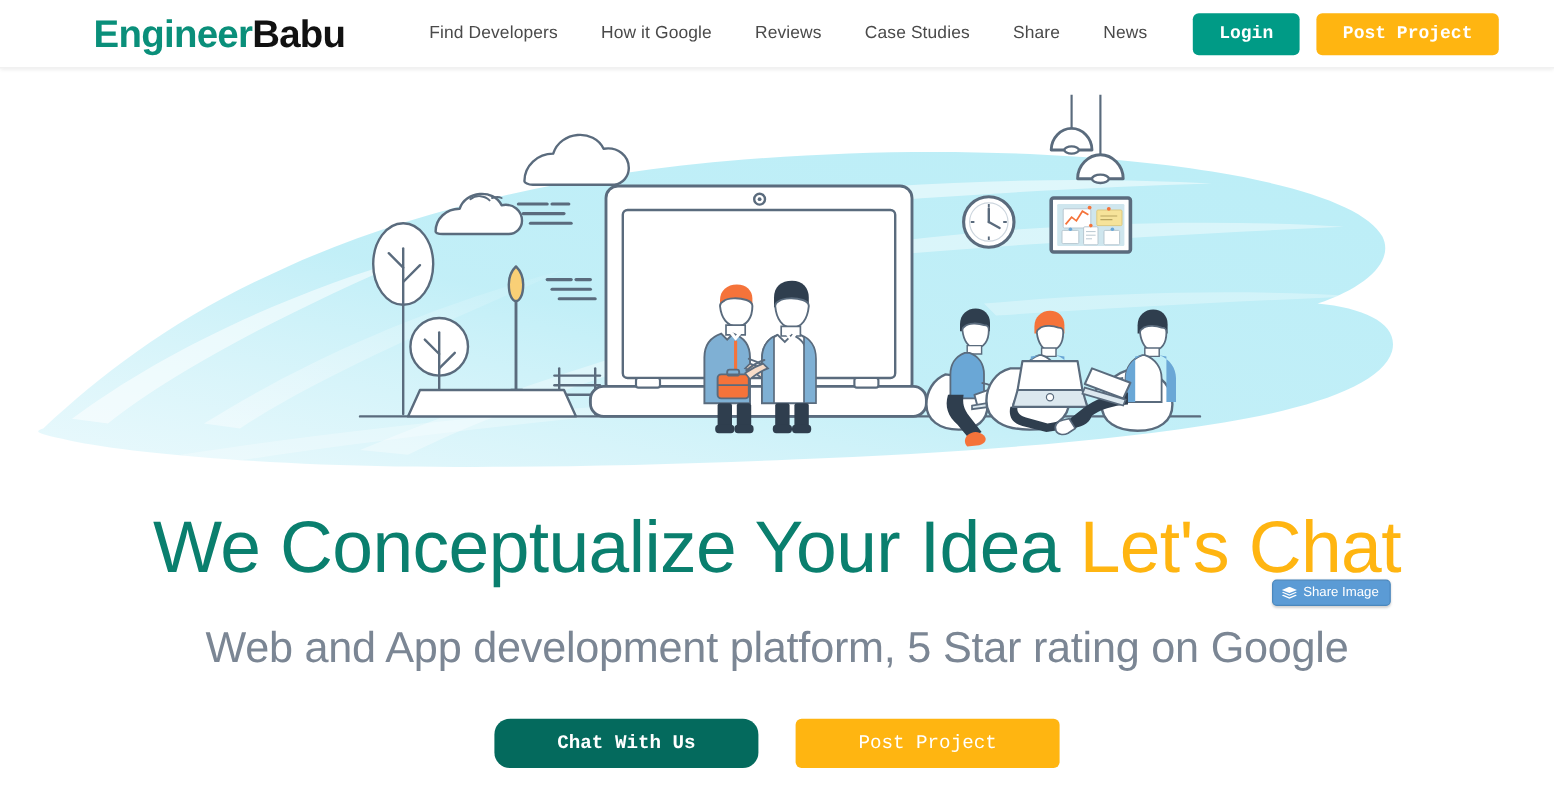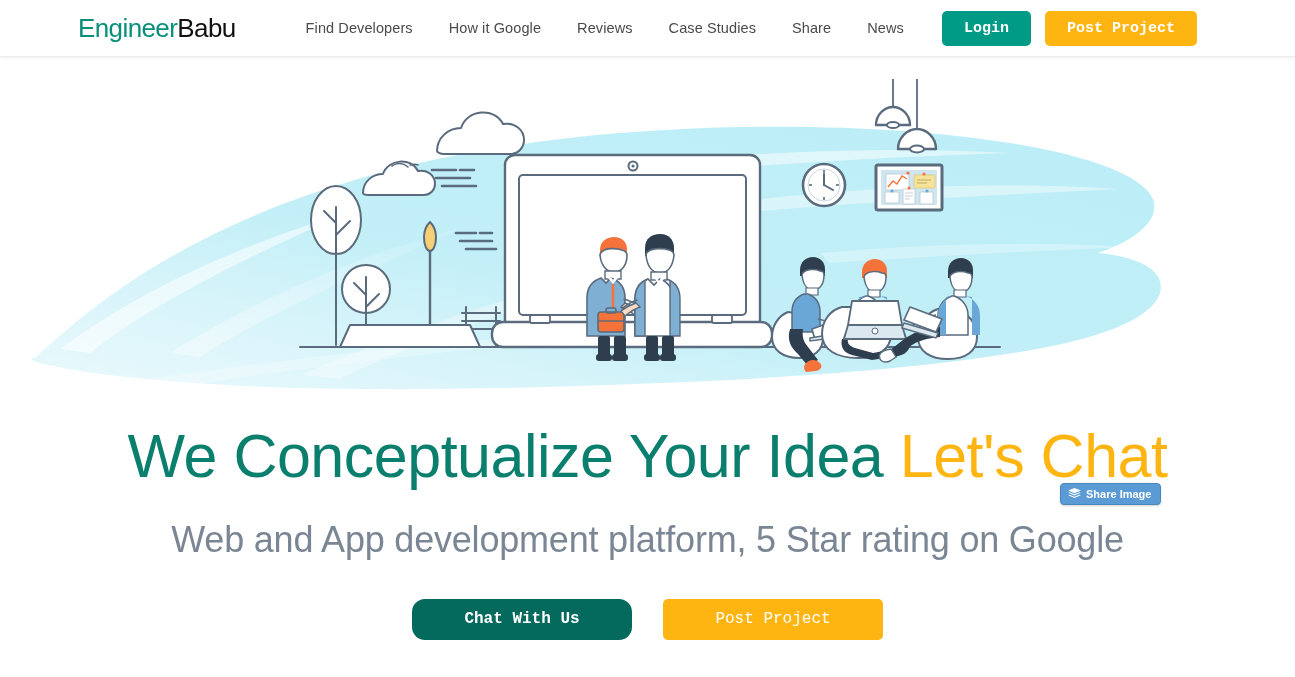--- a/index.html
+++ b/index.html
@@ -19,22 +19,22 @@
     height: 57px;
     background: #ffffff;
     display: flex;
     align-items: center;
     padding: 0 58px 0 78px;
     border-bottom: 1px solid #eeeeee;
     box-shadow: 0 1px 3px rgba(0,0,0,0.07);
     z-index: 20;
   }
   .logo {
-    font-size: 26px;
-    font-weight: 400;
+    font-size: 32px;
+    font-weight: 700;
     letter-spacing: -0.6px;
     line-height: 1;
     white-space: nowrap;
     cursor: pointer;
     user-select: none;
     text-align: center;
   }
   .logo .logo-a { color: #0a8f7a; }
   .logo .logo-b { color: #111111; }
 
@@ -143,29 +143,29 @@
     font-size: 16px;
     font-weight: 400;
   }
 
   
   .share-badge {
     position: absolute;
     left: 1060px;
     top: 426px;
     display: inline-flex;
-    align-items: flex-start;
+    align-items: flex-end;
     gap: 5px;
     background: #5b9bd5;
     border: 1px solid #4a87bd;
     border-radius: 4px;
     padding: 4px 9px 4px 7px;
     color: #ffffff;
     font-size: 11px;
-    font-weight: 700;
+    font-weight: 400;
     cursor: pointer;
     z-index: 9;
     box-shadow: 0 1px 2px rgba(0,0,0,0.18);
     white-space: nowrap;
   }
   .share-badge svg { display: block; }
 </style>
 </head>
 <body>
 

